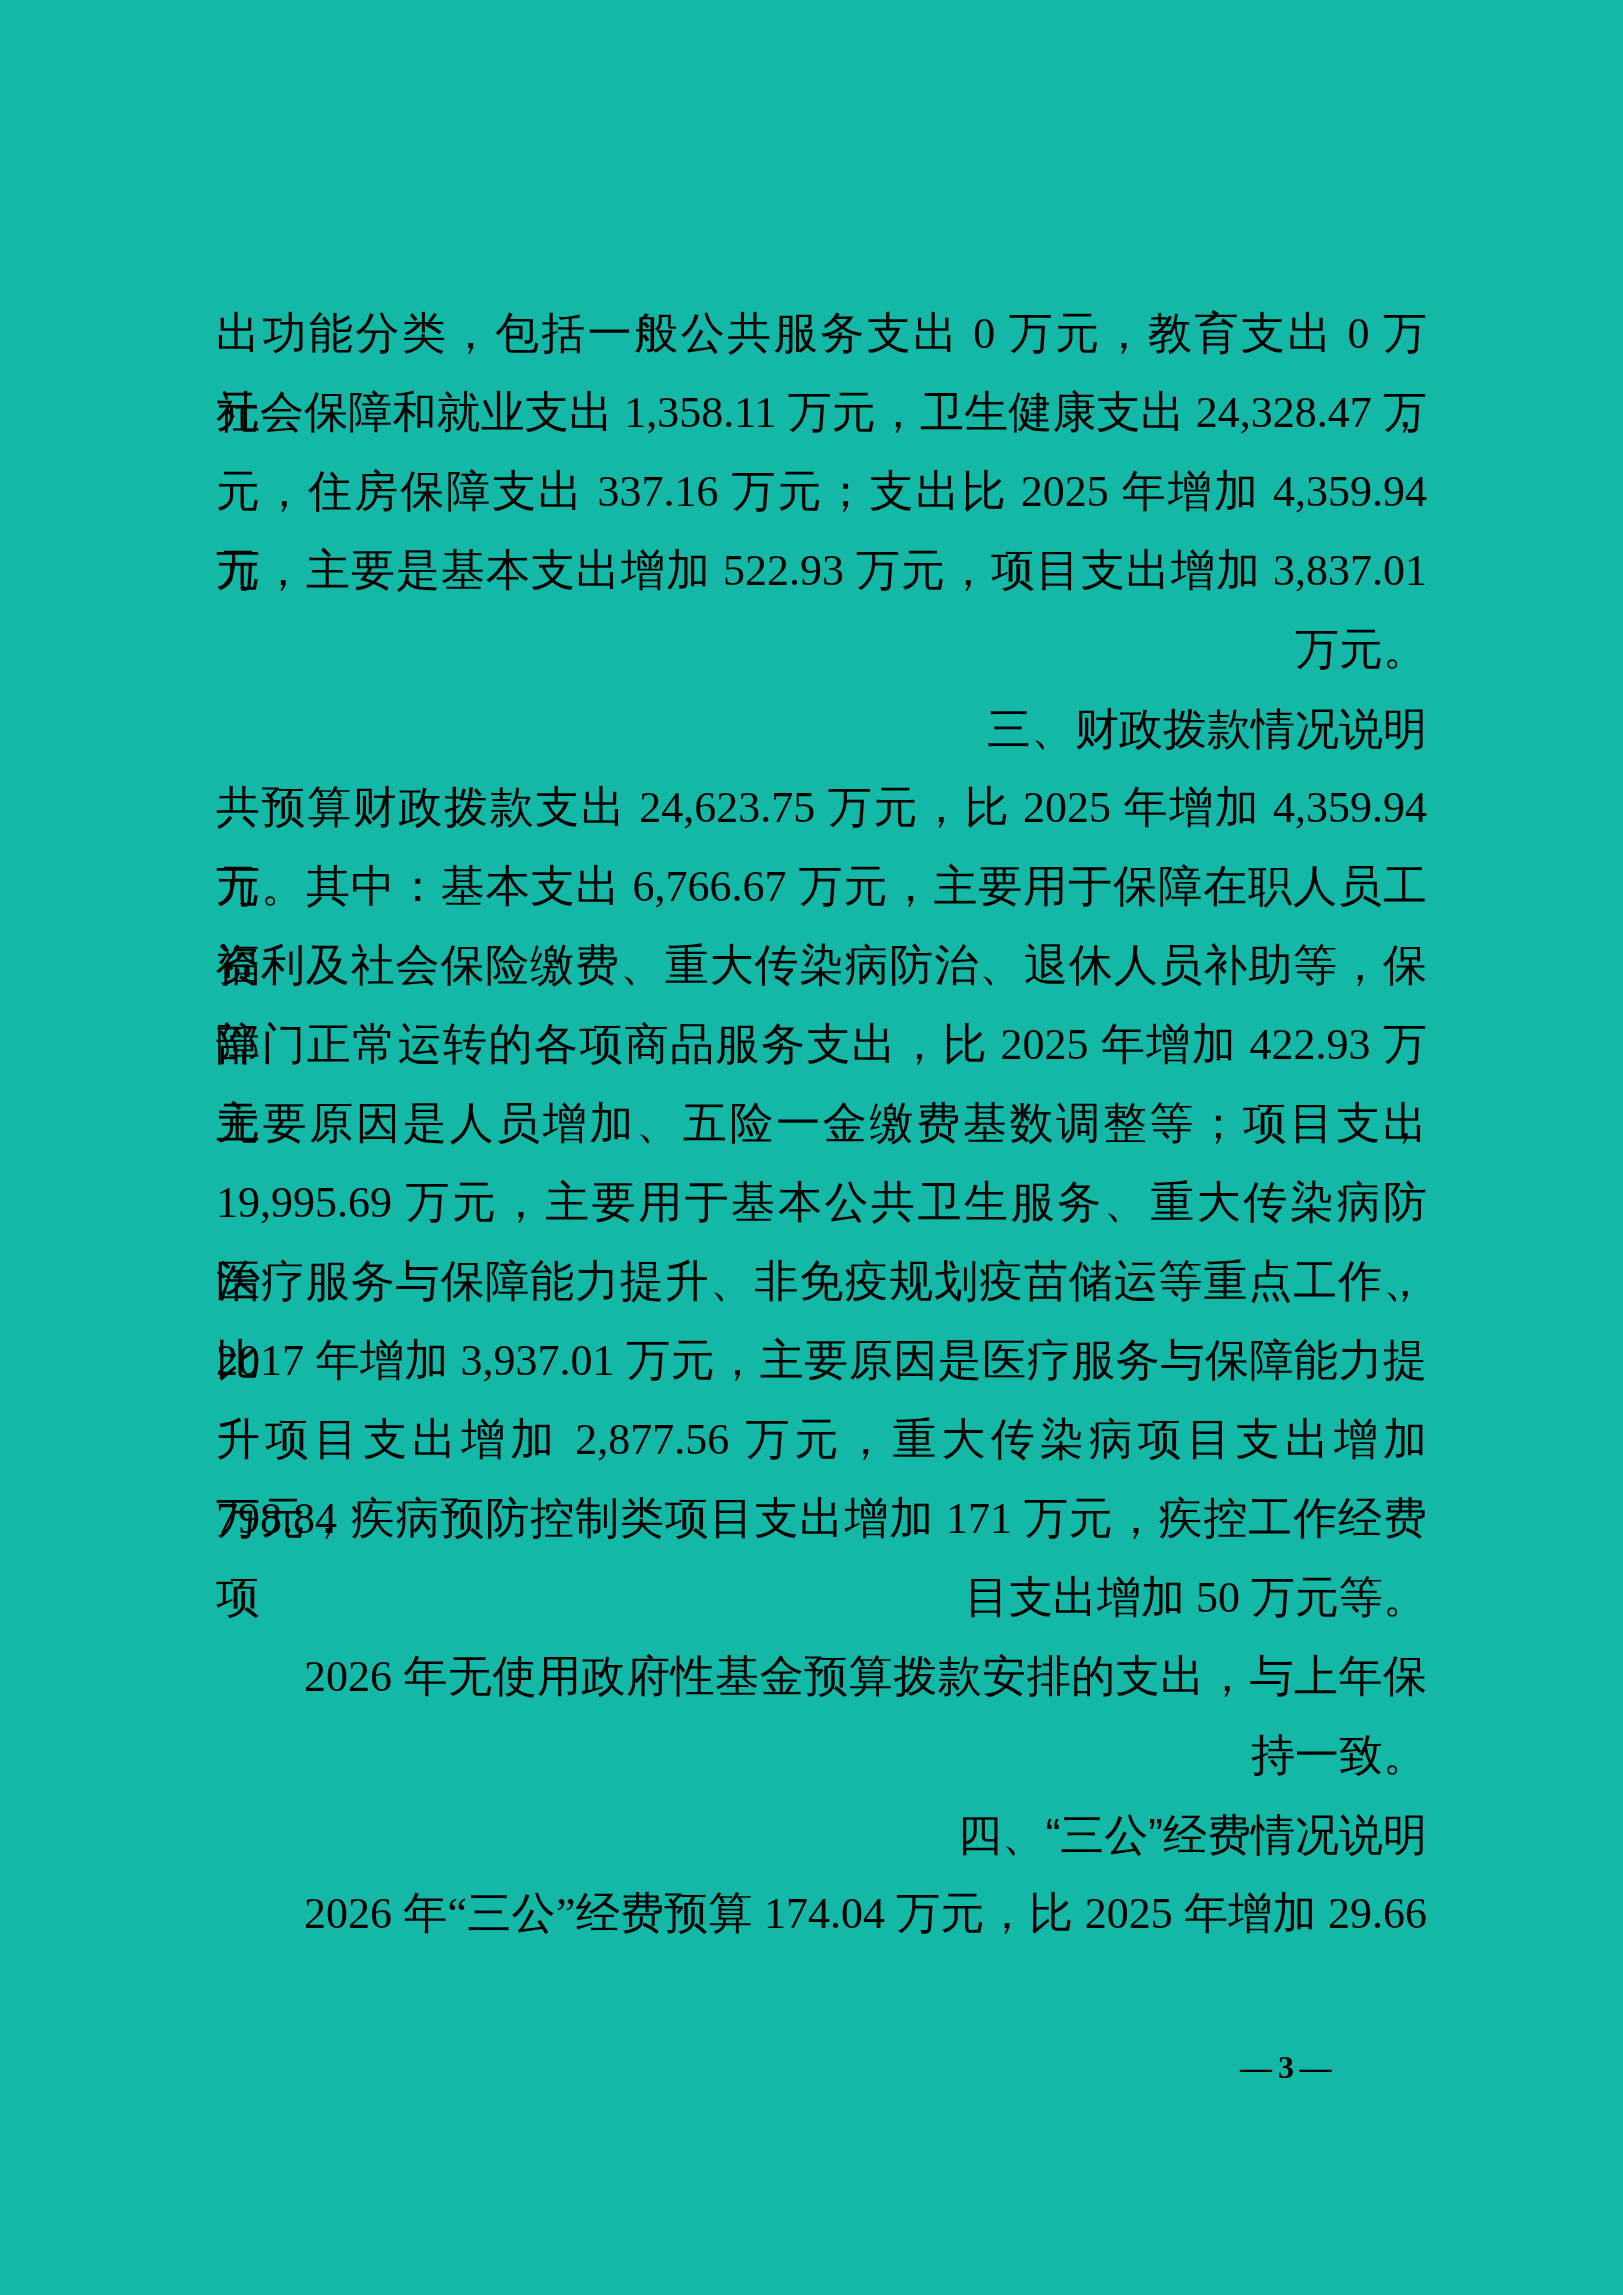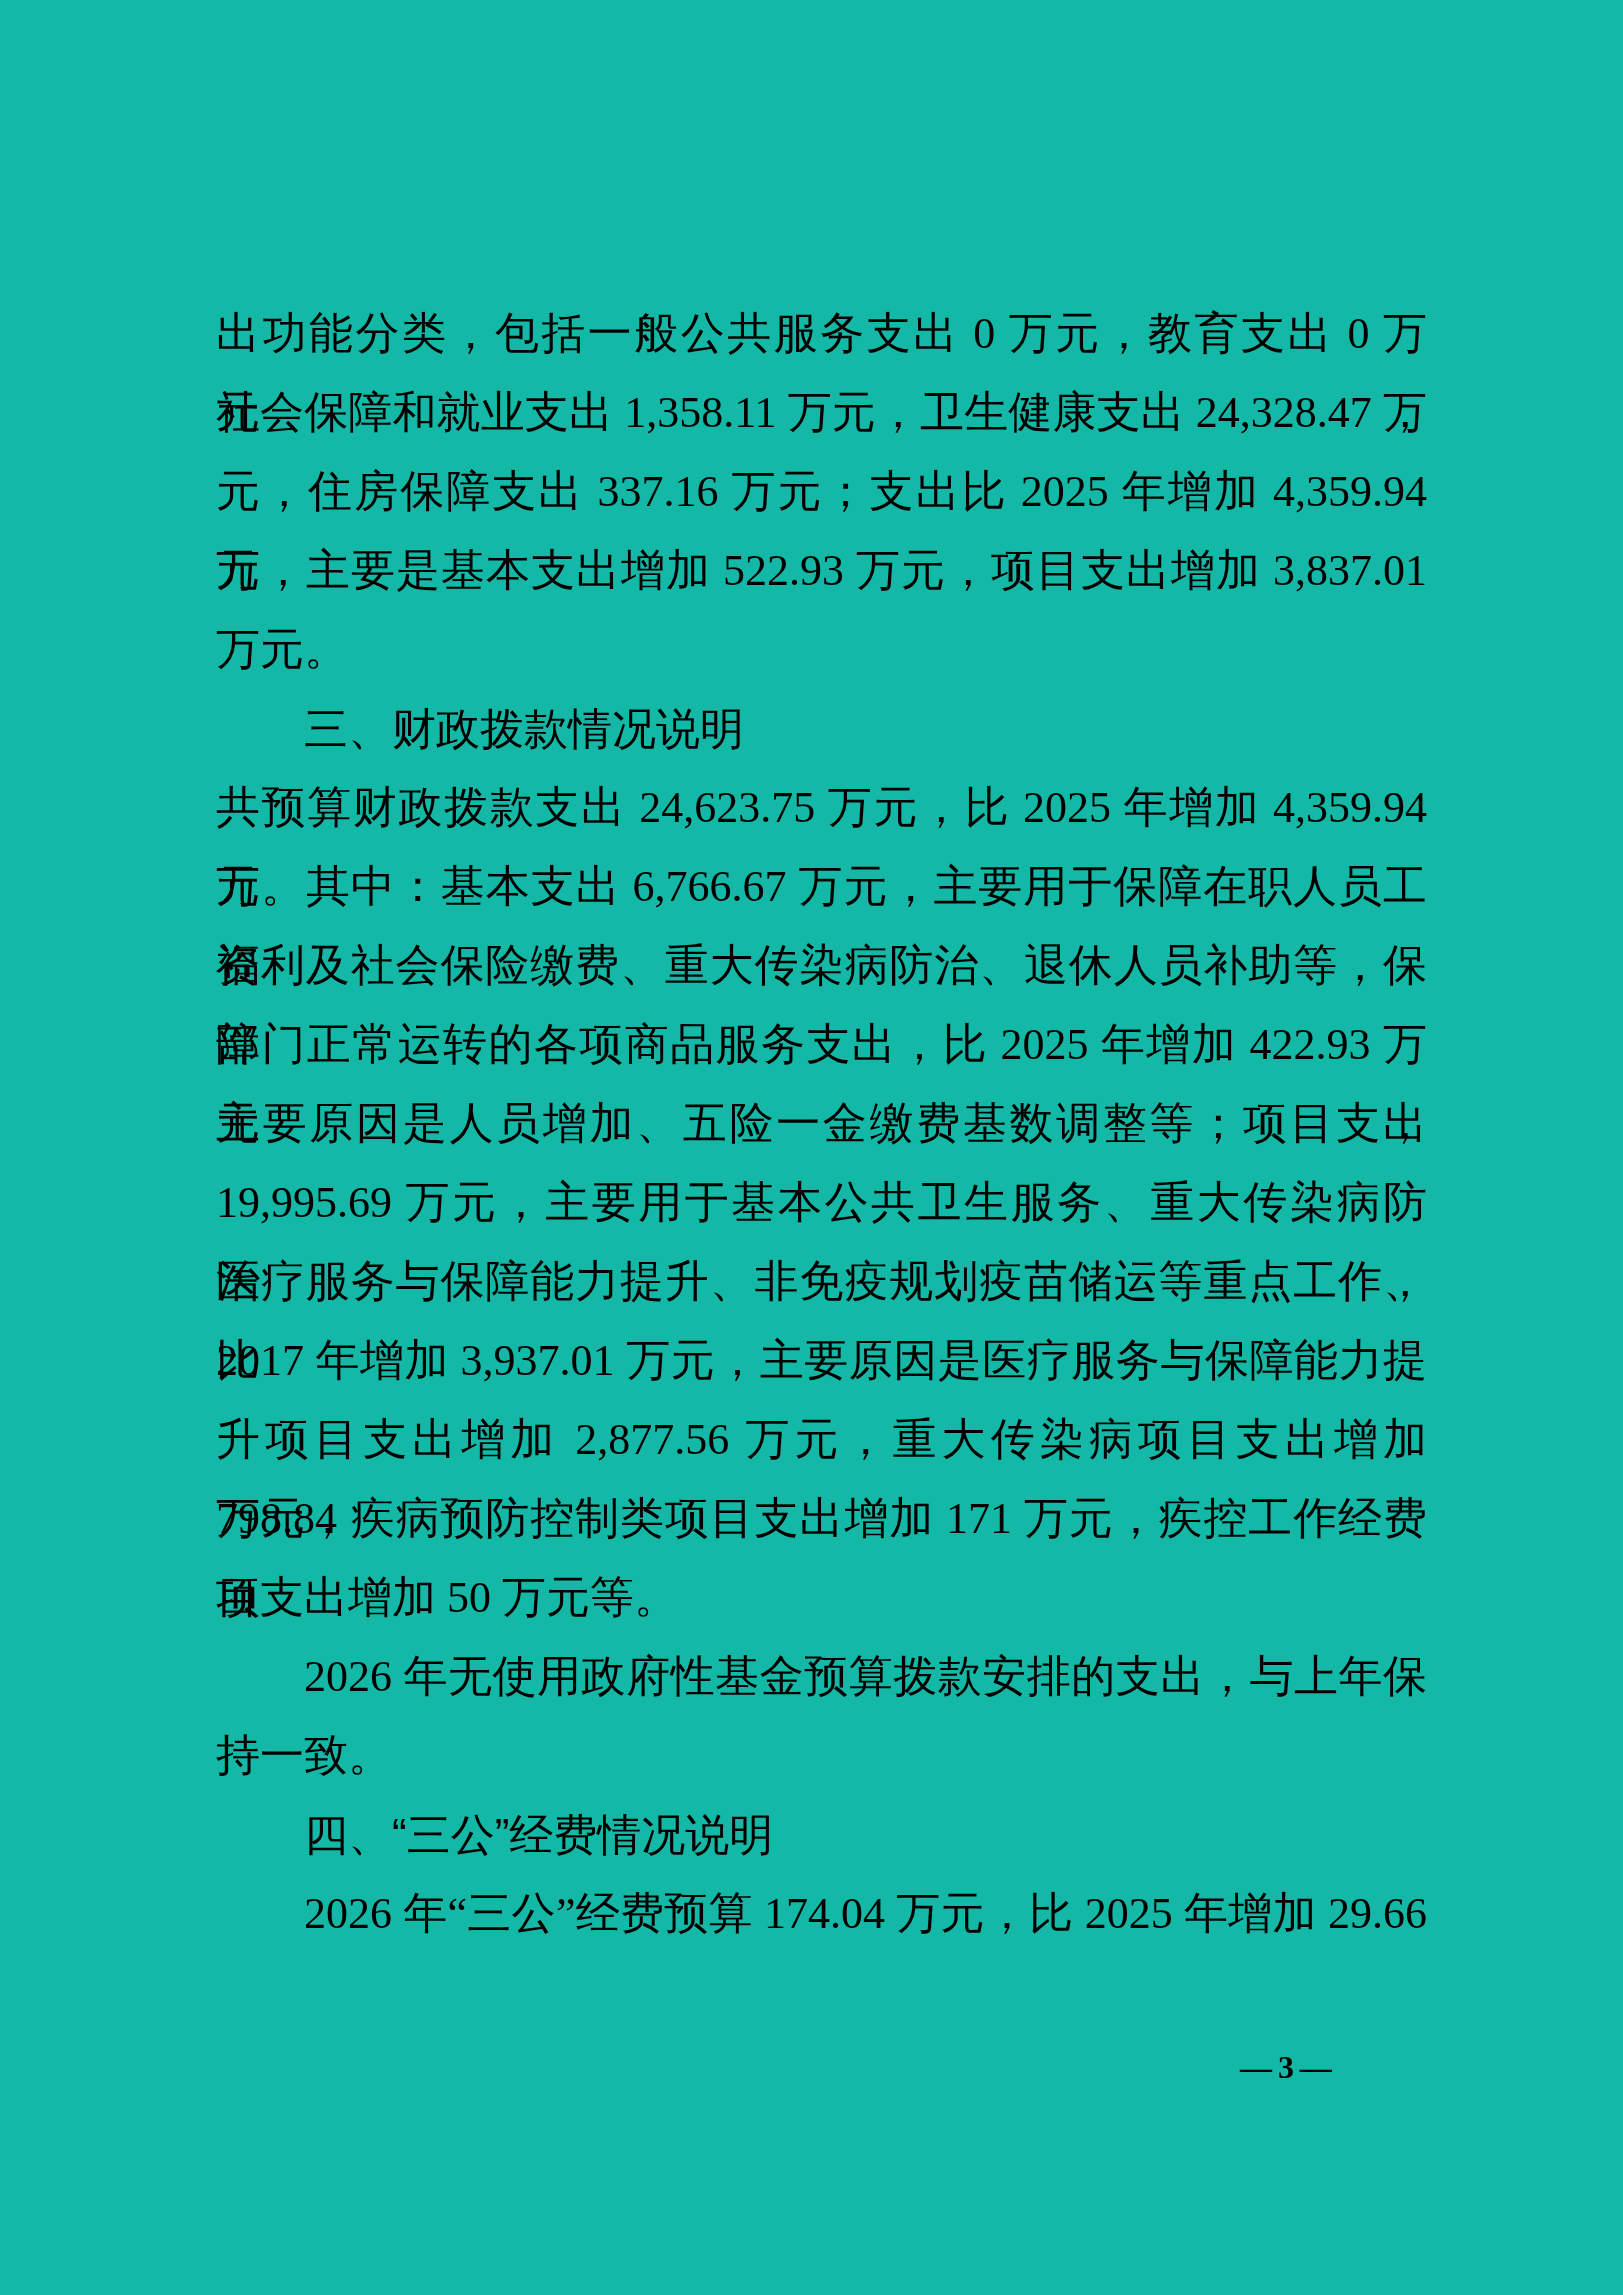--- a/index.html
+++ b/index.html
@@ -23,21 +23,21 @@
     position: absolute;
     left: 216px;
     top: 294px;
     width: 1211px;
   }
   .line {
     font-size: 44px;
     line-height: 79px;
     height: 79px;
     white-space: normal;
-    text-align: left;
+    text-align: right;
     letter-spacing: 0;
   }
   .line.fill {
     text-align: justify;
     text-align-last: justify;
     -moz-text-align-last: justify;
   }
   .line.indent {
     text-indent: 88px;
   }

